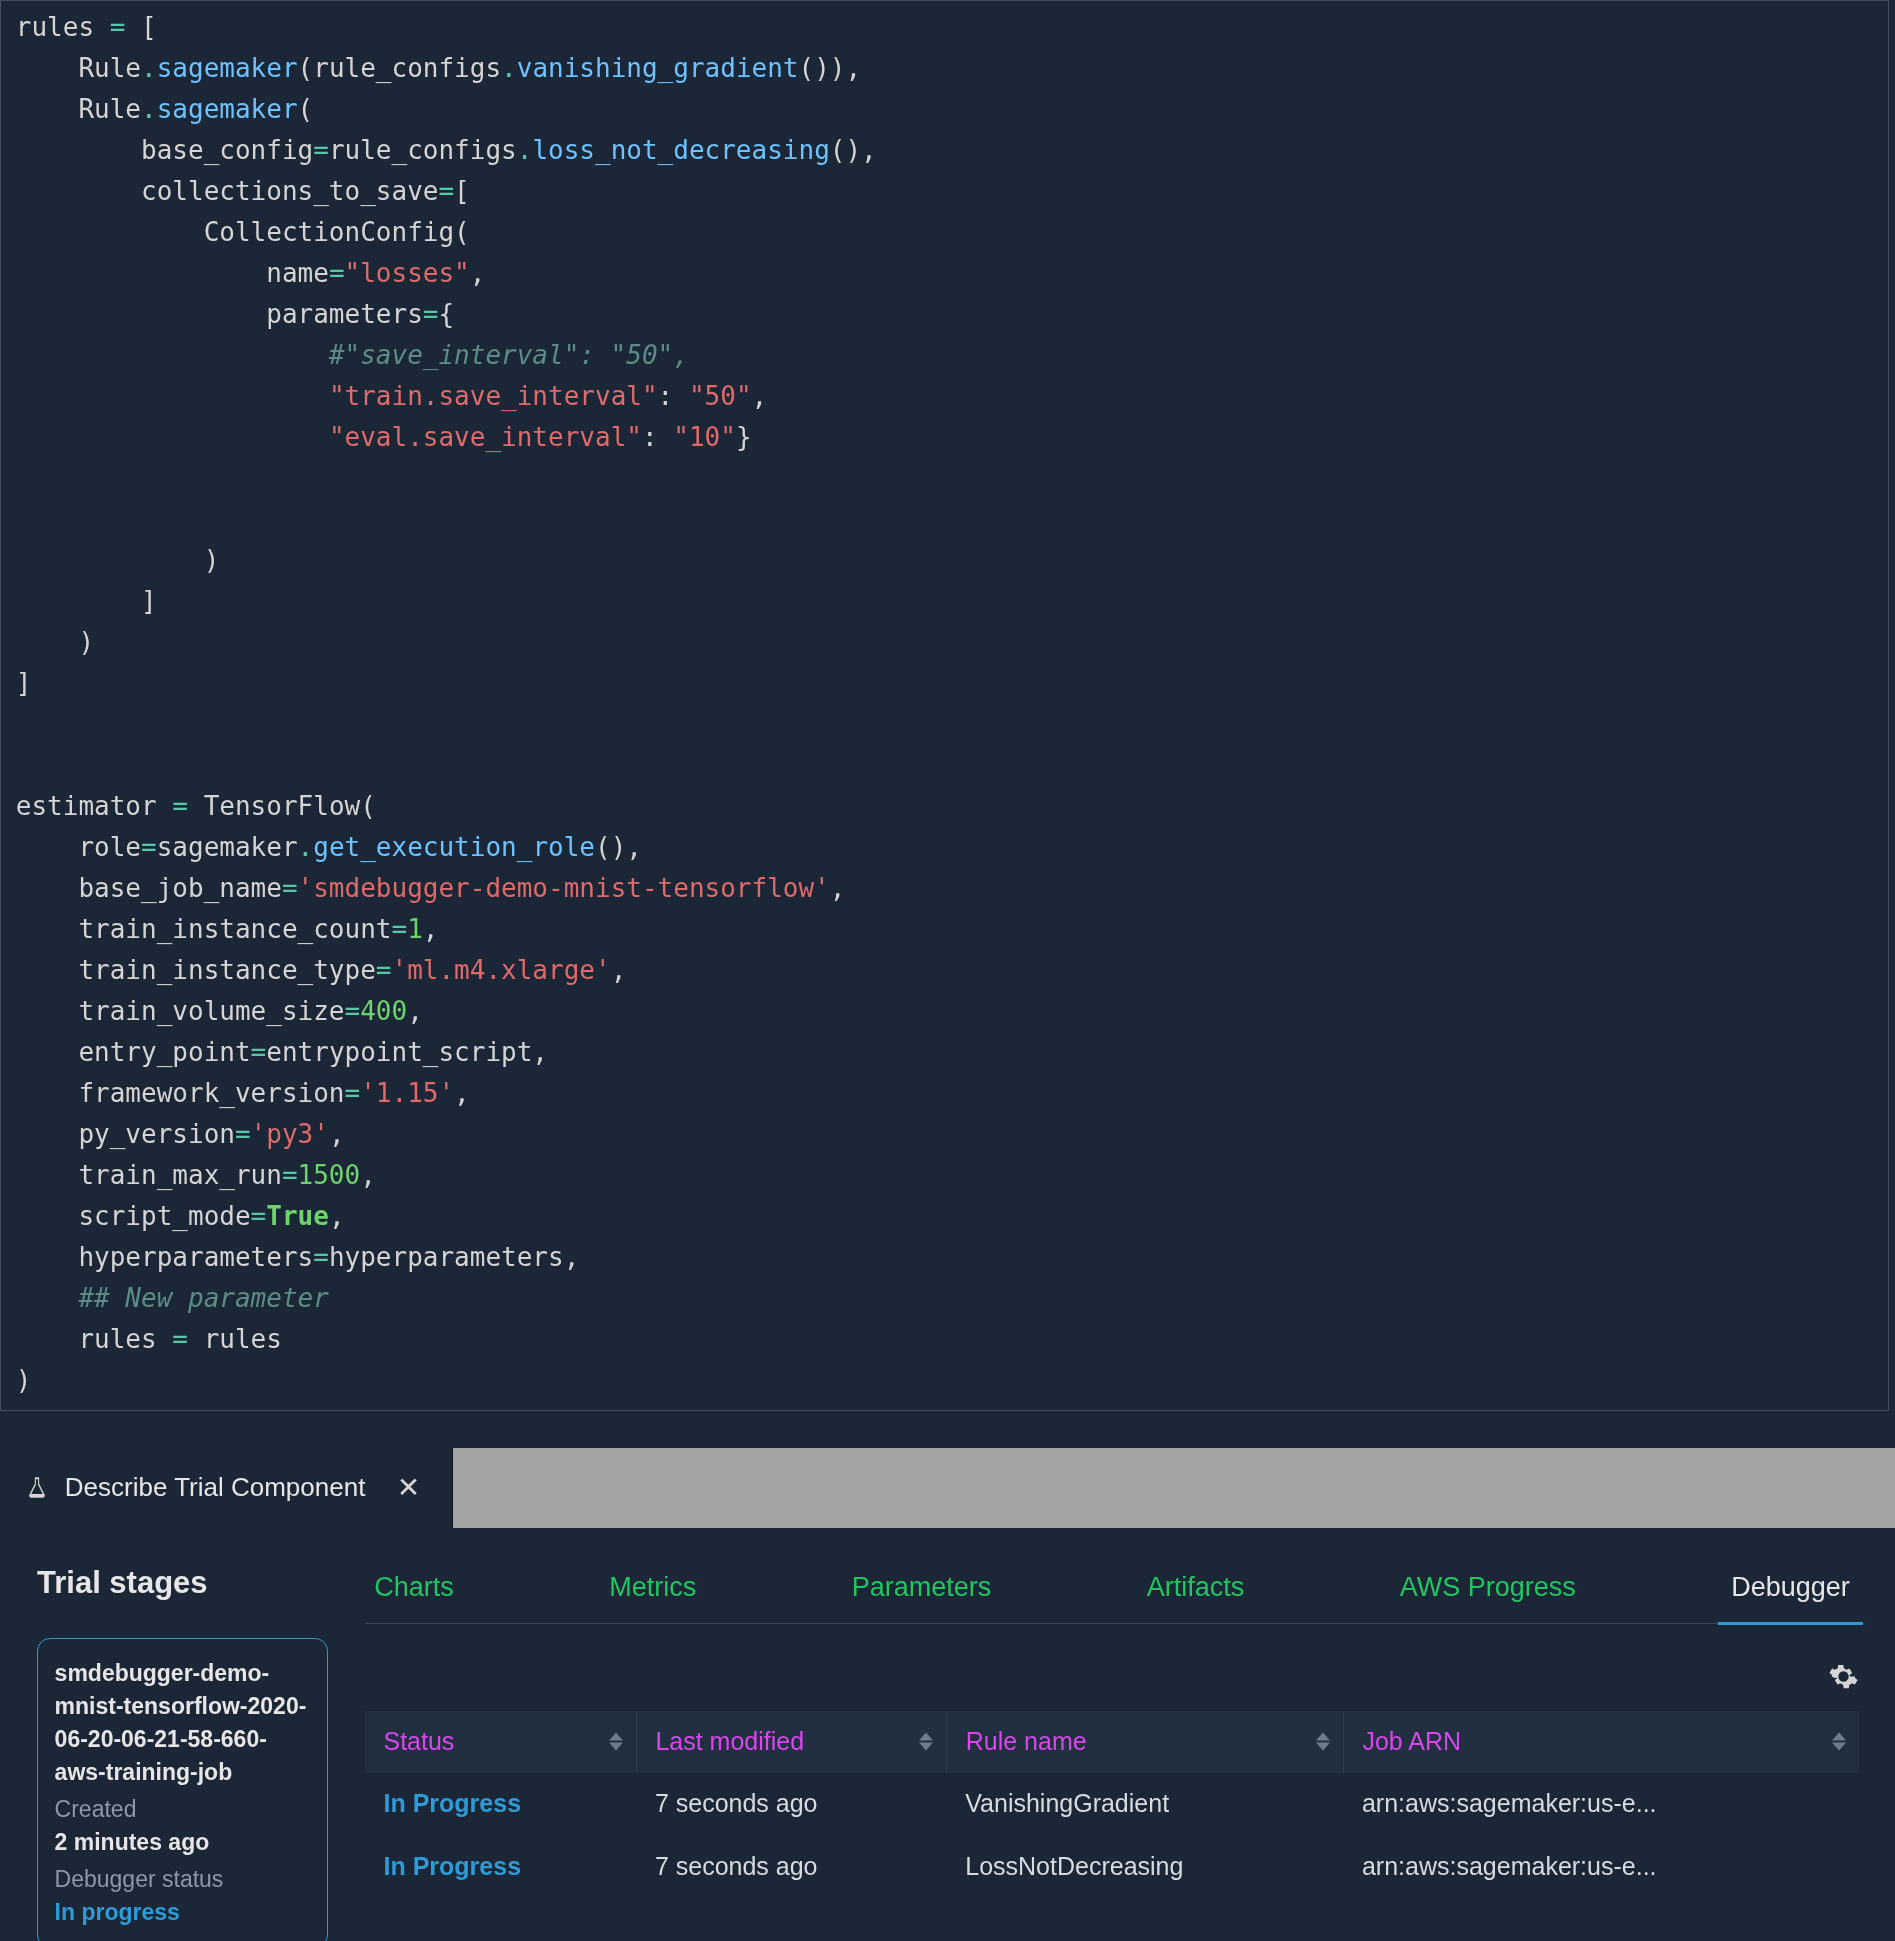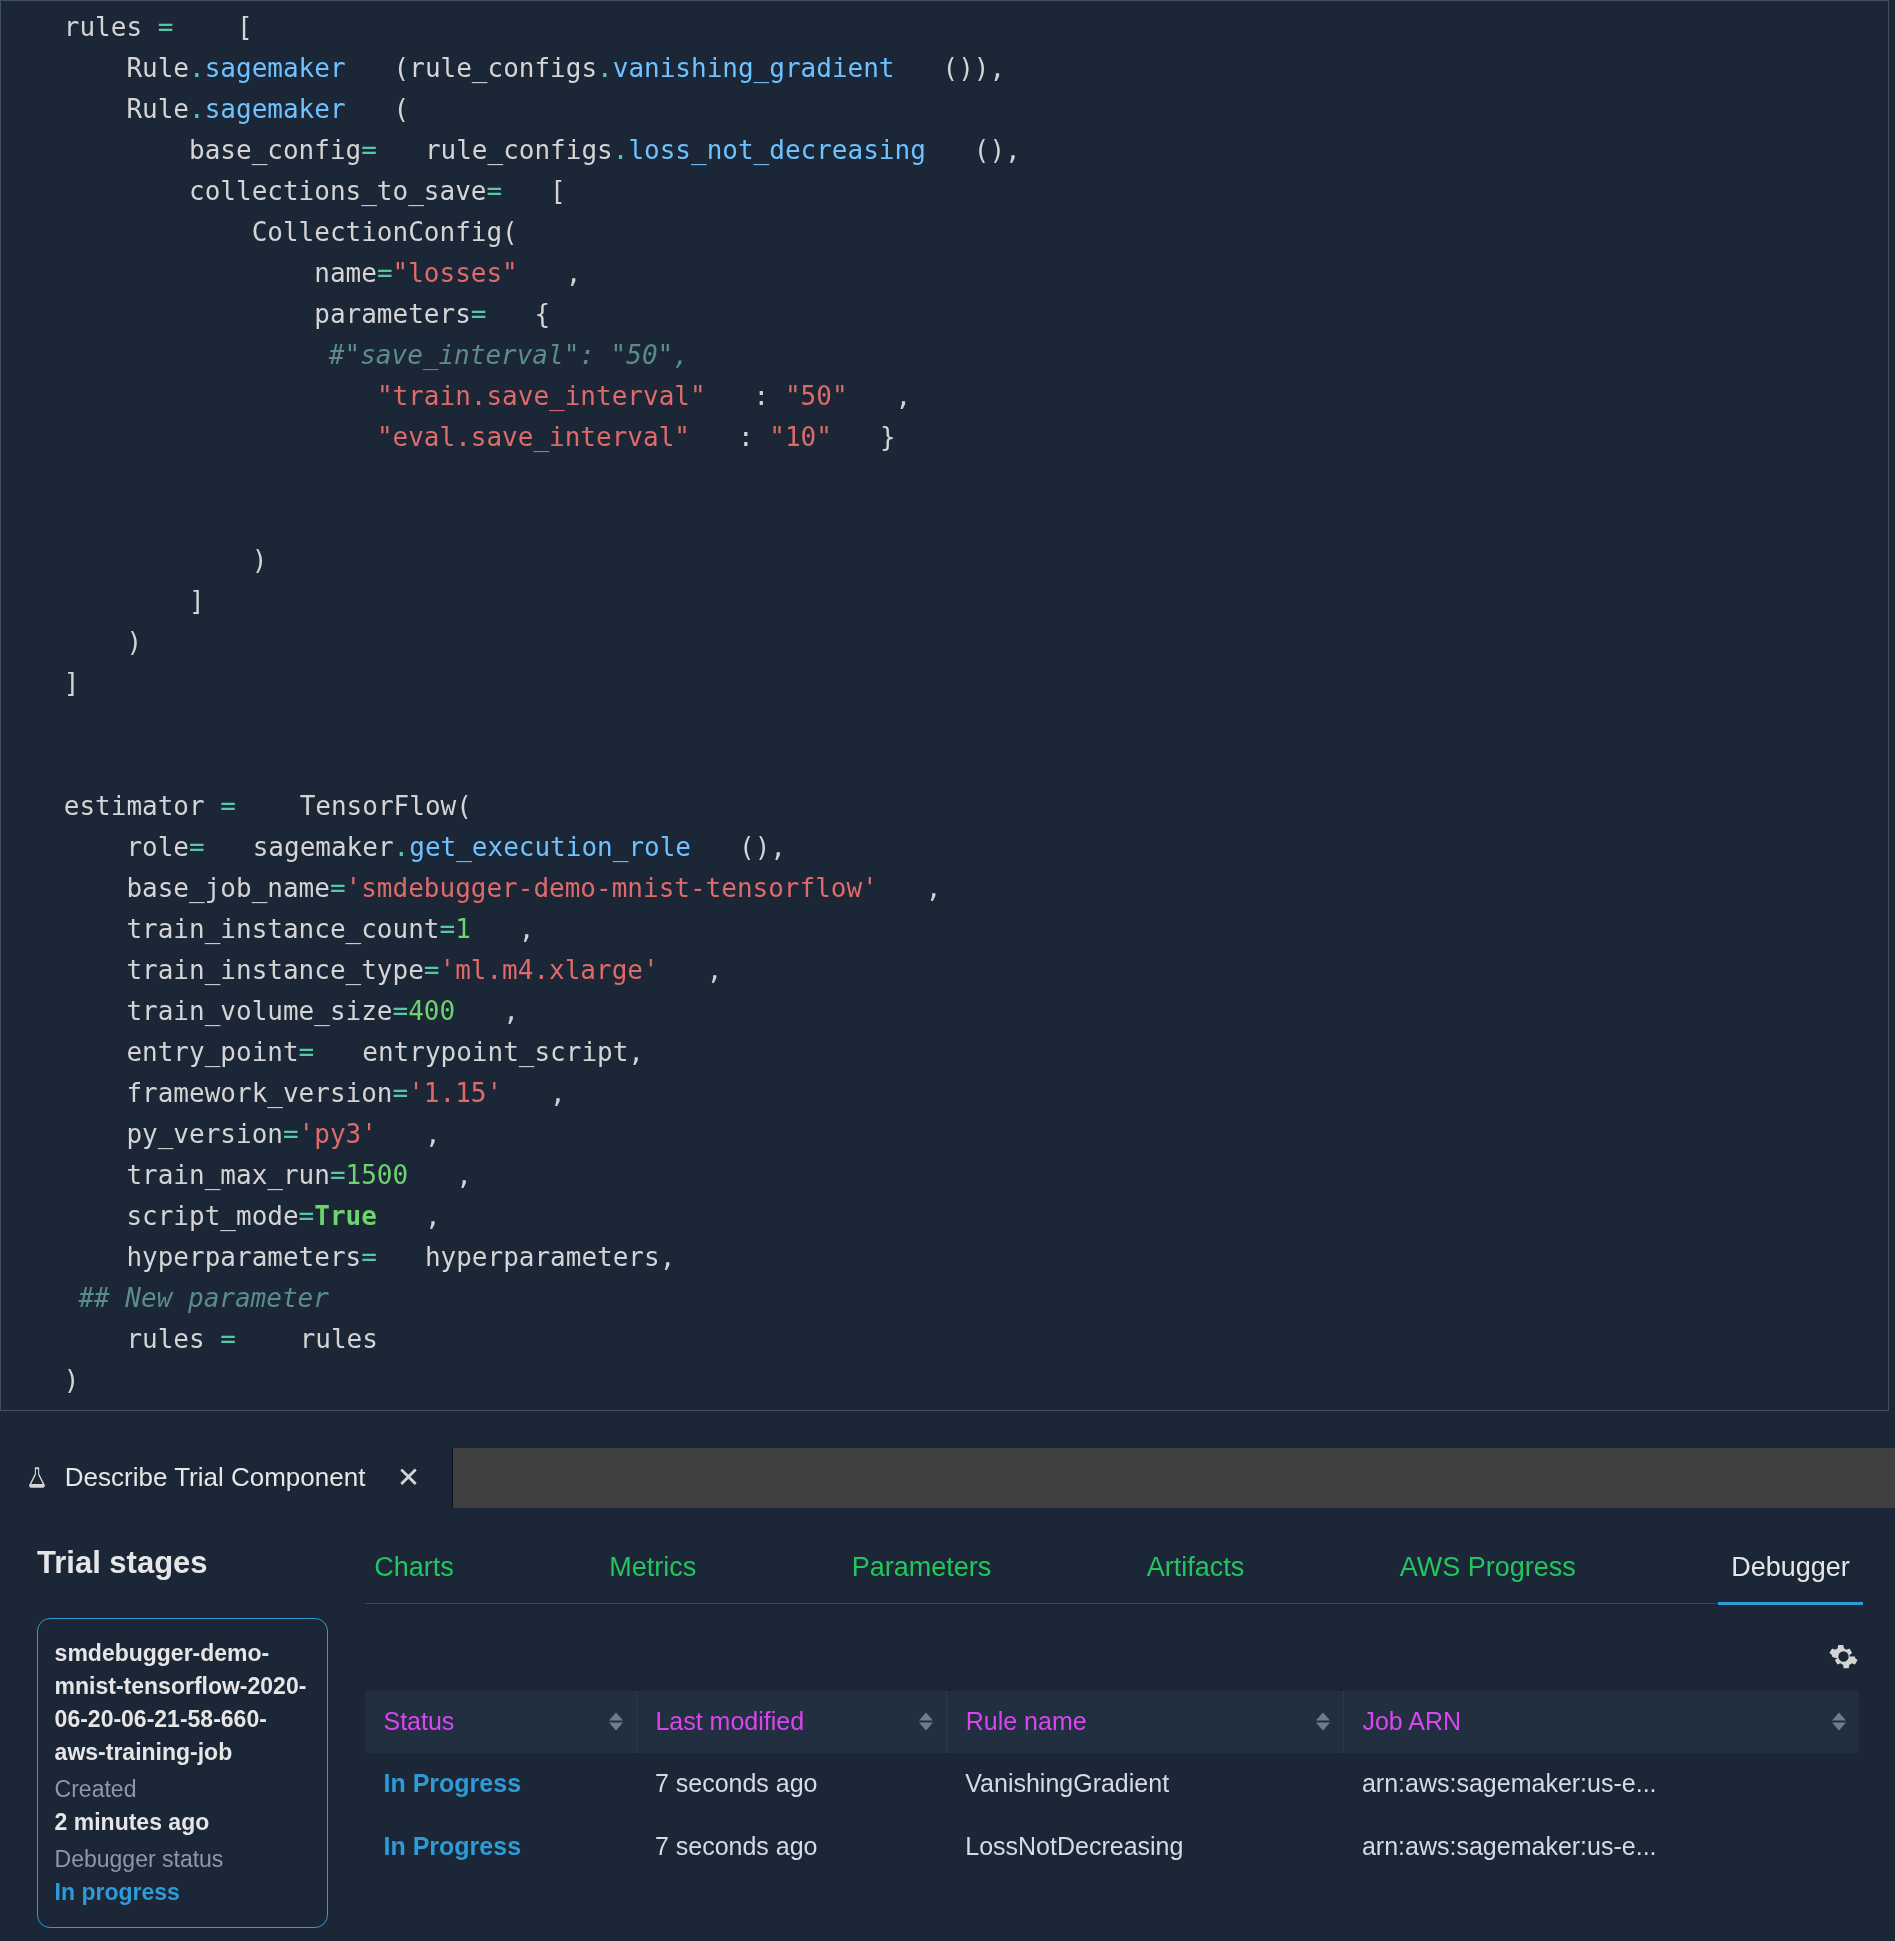--- a/index.html
+++ b/index.html
@@ -33,33 +33,33 @@
   margin-right: 7.4px;
   border: 0.9px solid #40505f;
   padding: 5.5px 14.8px 9.2px 14.8px;
   font-family: "SF Mono", Menlo, Monaco, Consolas, monospace;
   font-size: 26px;
   line-height: 41px;
   white-space: pre;
 }
 
 
-.tk-id  { color: #d4d4d4; margin-left: 48px; }
+.tk-id  { color: #d4d4d4; }
 .tk-fn  { color: #6dc2ff; }
 .tk-op  { color: #56c8a7; }
 .tk-num { color: #6dd46d; }
 .tk-kw  { color: #6dd46d; font-weight: 600; }
 .tk-str { color: #de6a6a; }
 .tk-cmt { color: #5b8c88; font-style: italic; }
 
 
 .panel-tabs {
   display: flex;
-  background: #404040;
-  height: 60px;
+  background: #a3a3a3;
+  height: 80px;
   align-items: stretch;
 }
 .panel-tab {
   display: flex;
   align-items: center;
   padding: 0 24px;
   background: #1b2636;
   border-right: 0.9px solid #0d131c;
   gap: 14.8px;
   font-size: 26px;

